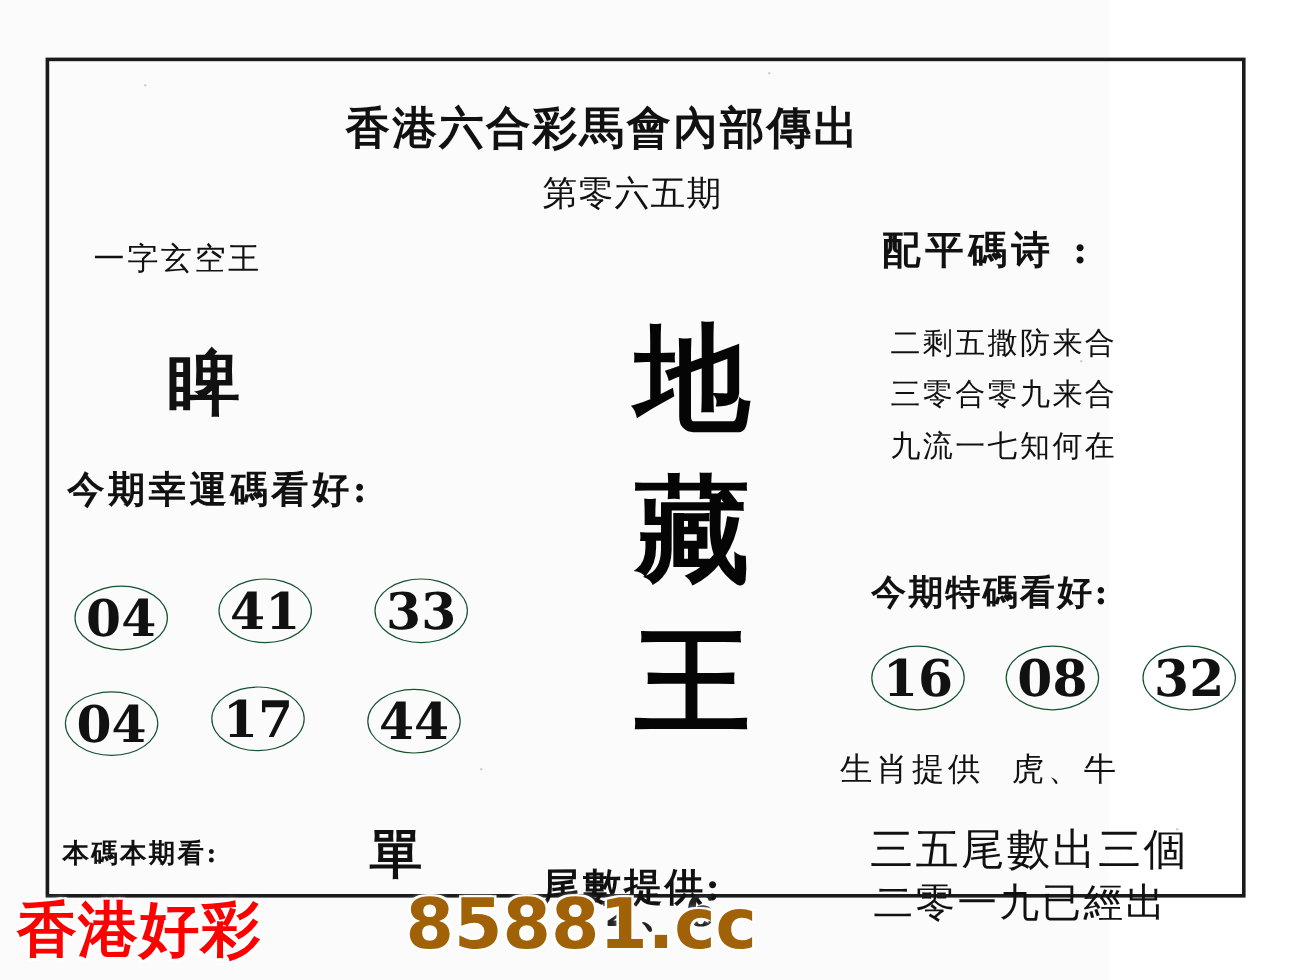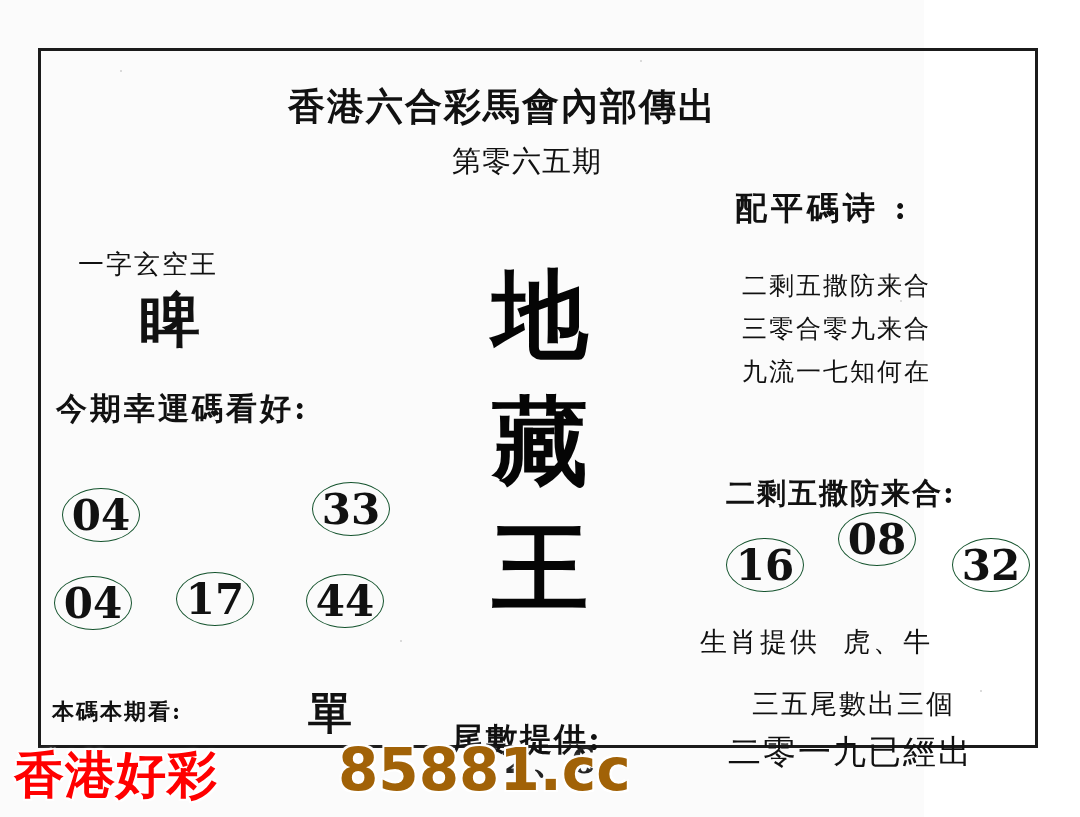--- a/index.html
+++ b/index.html
@@ -59,21 +59,20 @@
     font-weight: normal;
     letter-spacing: 1px;
   }
 
   
   .left-title {
     left: 78px;
     top: 203px;
     font-size: 26px;
     letter-spacing: 2px;
-    margin-top: 48px;
   }
   .left-big {
     left: 140px;
     top: 288px;
     font-size: 60px;
     font-weight: bold;
     font-family: "DejaVu Serif", serif;
   }
   .left-lucky-label {
     left: 56px;
@@ -113,21 +112,21 @@
     font-size: 44px;
     font-weight: bold;
   }
 
   
   .center-col {
     position: absolute;
     left: 492px;
     top: 252px;
     width: 170px;
-    text-align: left;
+    text-align: center;
     font-size: 96px;
     font-weight: bold;
     font-family: "DejaVu Serif", serif;
     line-height: 1.32;
     color: #050505;
   }
 
   .tail-label {
     left: 452px;
     top: 695px;
@@ -172,23 +171,23 @@
     letter-spacing: 2px;
   }
 
   .zodiac {
     left: 700px;
     top: 628px;
     font-size: 27px;
     letter-spacing: 3px;
   }
   .note1 {
-    left: 752px;
+    left: 725px;
     top: 690px;
-    font-size: 27px;
+    font-size: 36px;
     letter-spacing: 2px;
   }
   .note2 {
     left: 728px;
     top: 735px;
     font-size: 33px;
     letter-spacing: 2px;
   }
 
   
@@ -242,43 +241,44 @@
   <div class="border-box"></div>
 
   <div class="t headline">香港六合彩馬會內部傳出</div>
   <div class="t issue">第零六五期</div>
 
   <div class="t left-title">一字玄空王</div>
   <div class="t left-big">睥</div>
   <div class="t left-lucky-label">今期幸運碼看好:</div>
 
   <div class="ball" style="left:62px; top:488px;">04</div>
+  <div class="ball" style="left:182px; top:482px;">41</div>
   <div class="ball" style="left:312px; top:482px;">33</div>
   <div class="ball" style="left:54px; top:576px;">04</div>
   <div class="ball" style="left:176px; top:572px;">17</div>
   <div class="ball" style="left:306px; top:574px;">44</div>
 
   <div class="t bottom-left-label">本碼本期看:</div>
   <div class="t bottom-left-answer">單</div>
 
   <div class="center-col">地藏王</div>
   <div class="t tail-label">尾數提供:</div>
   <div class="t tail-value">2、6</div>
 
   <div class="t right-title">配平碼诗 :</div>
   <div class="poem">
     <div>二剩五撒防来合</div>
     <div>三零合零九来合</div>
     <div>九流一七知何在</div>
   </div>
 
-  <div class="t right-special-label">二剩五撒防来合:</div>
+  <div class="t right-special-label">今期特碼看好:</div>
 
   <div class="ball" style="left:726px; top:538px;">16</div>
-  <div class="ball" style="left:838px; top:512px;">08</div>
+  <div class="ball" style="left:838px; top:538px;">08</div>
   <div class="ball" style="left:952px; top:538px;">32</div>
 
   <div class="t zodiac">生肖提供  虎、牛</div>
   <div class="t note1">三五尾數出三個</div>
   <div class="t note2">二零一九已經出</div>
 
   <div class="wm">香港好彩</div>
   <div class="wm-url">85881.cc</div>
 
   <div class="speckle" style="left:120px; top:70px;"></div>

